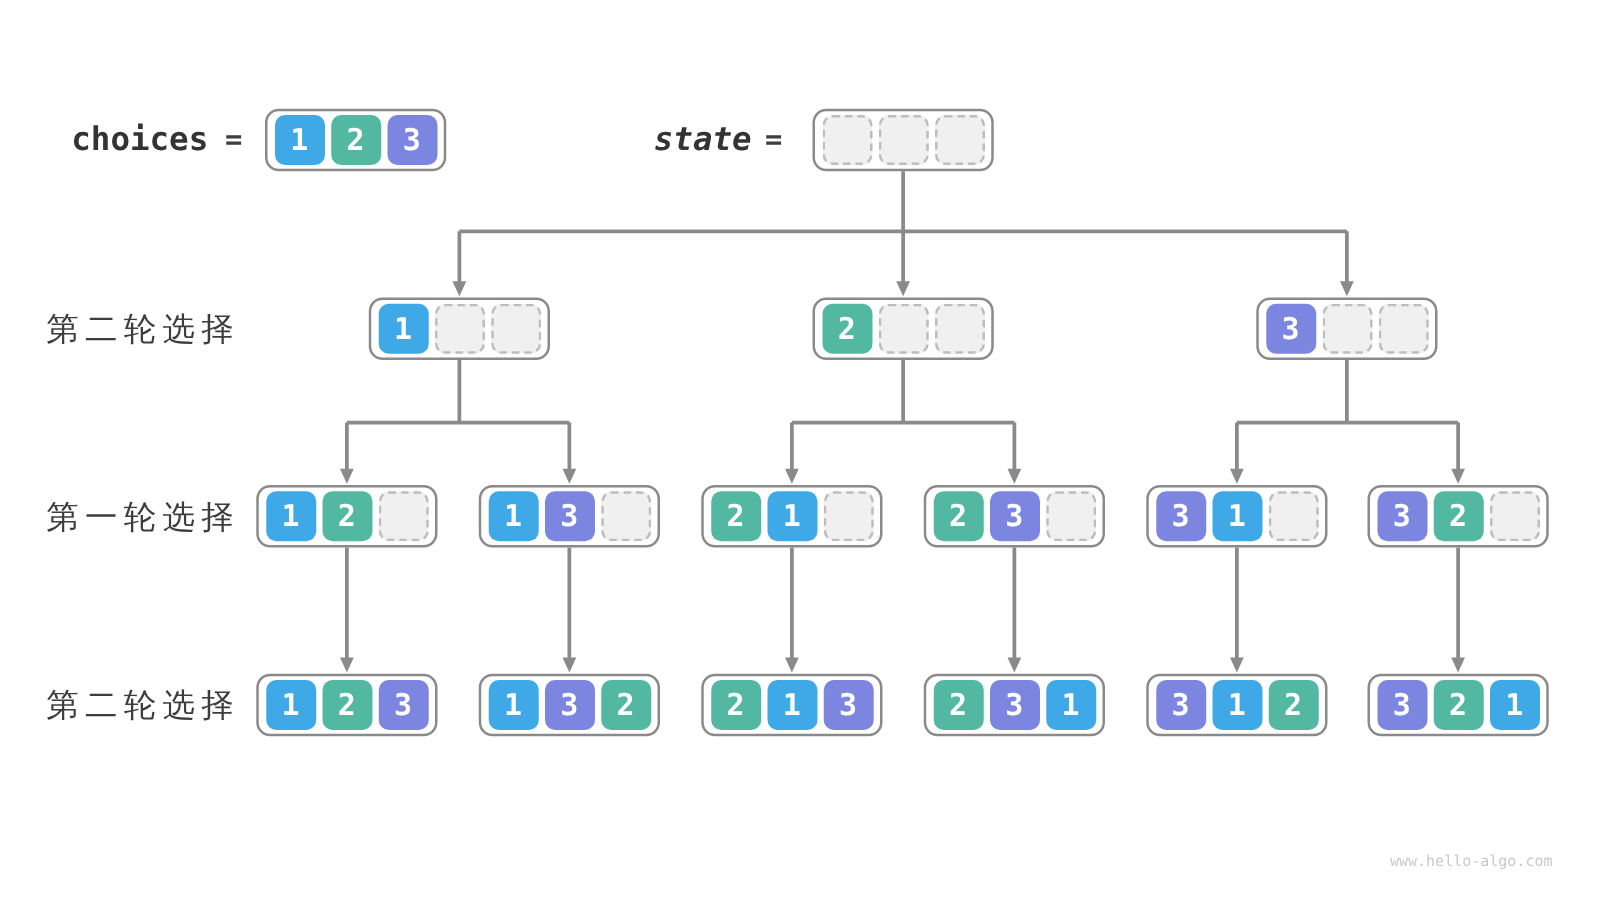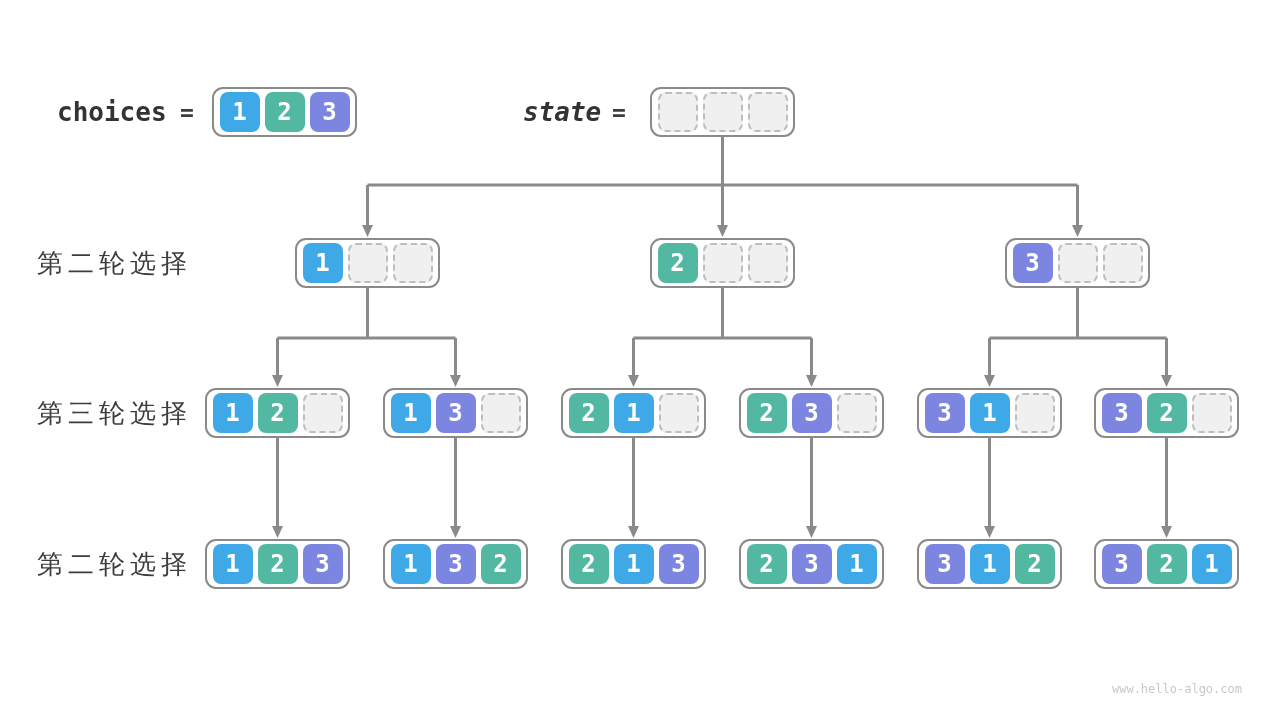--- a/index.html
+++ b/index.html
@@ -58,21 +58,21 @@
       <polygon points="1161,526 1172,526 1166.5,538" fill="#8a8a8a"></polygon>
     </svg>
 
   <span class="hdr" style="left:57px;top:87px;">choices</span>
   <span class="hdr eq" style="left:180px;top:87px;">=</span>
 
   <span class="hdr" style="left:523px;top:87px;font-style:italic;">state</span>
   <span class="hdr eq" style="left:612px;top:87px;">=</span>
 
   <span class="rowlabel" style="top:238px;">第二轮选择</span>
-  <span class="rowlabel" style="top:388px;">第三轮选择</span>
+  <span class="rowlabel" style="top:388px;">第一轮选择</span>
   <span class="rowlabel" style="top:539px;">第二轮选择</span>
 
   <span class="watermark">www.hello-algo.com</span>
 <div class="node" style="left: 212px; top: 87px;">
       <div class="cell" style="background: rgb(63, 169, 232);">1</div>
       <div class="cell" style="background: rgb(82, 184, 162);">2</div>
       <div class="cell" style="background: rgb(124, 134, 225);">3</div>
     </div>
     <div class="node" style="left: 650px; top: 87px;">
       <div class="cell empty"></div>

